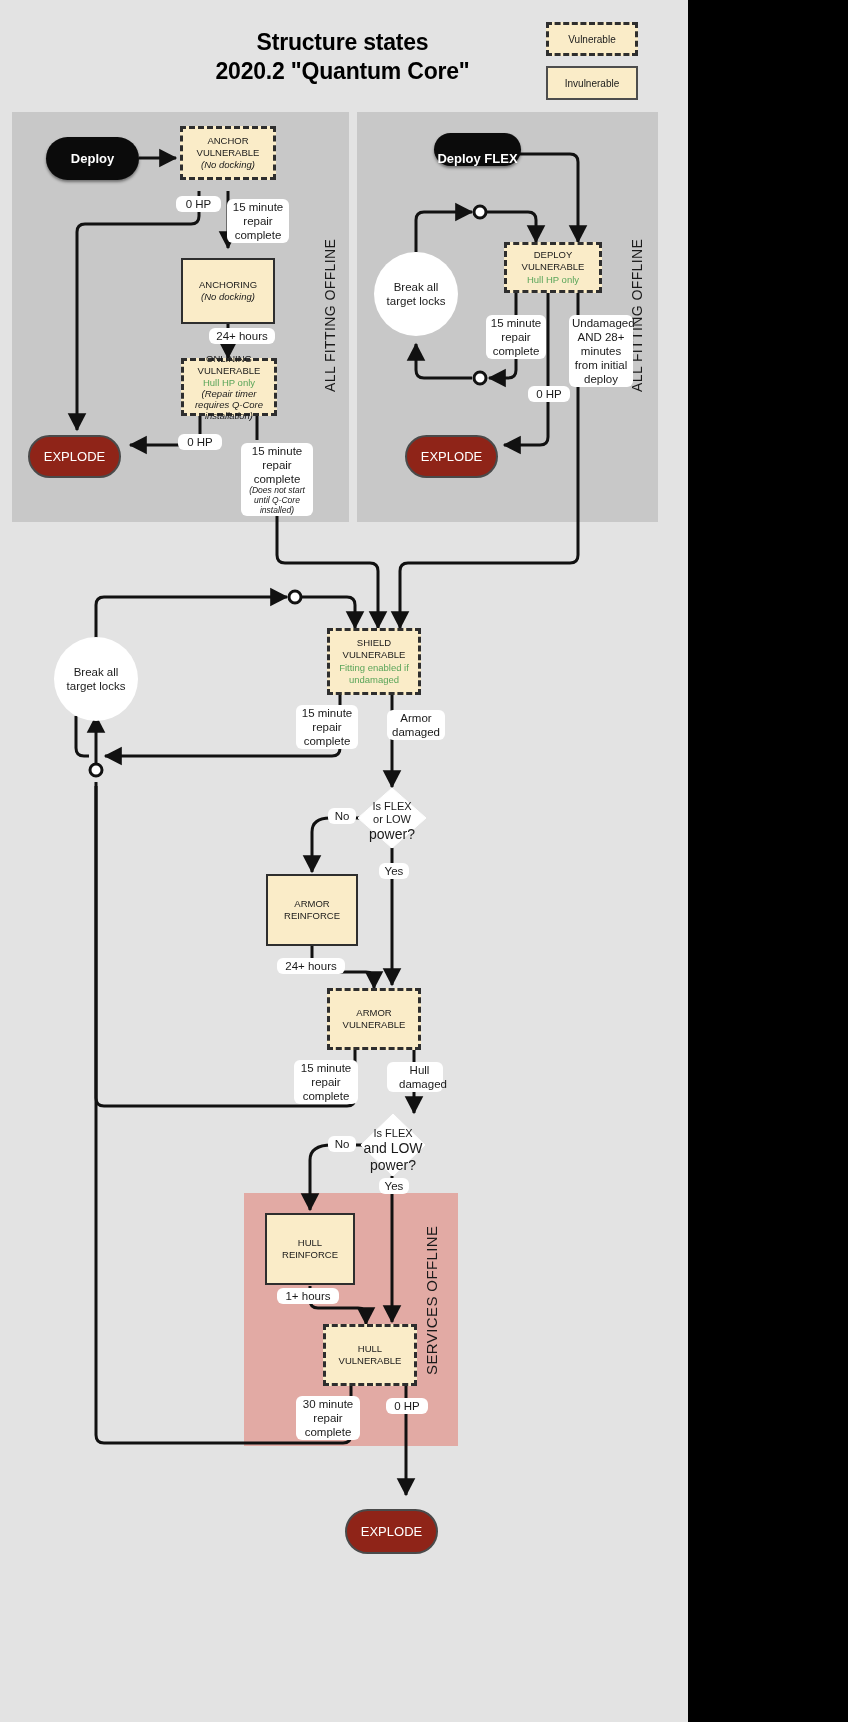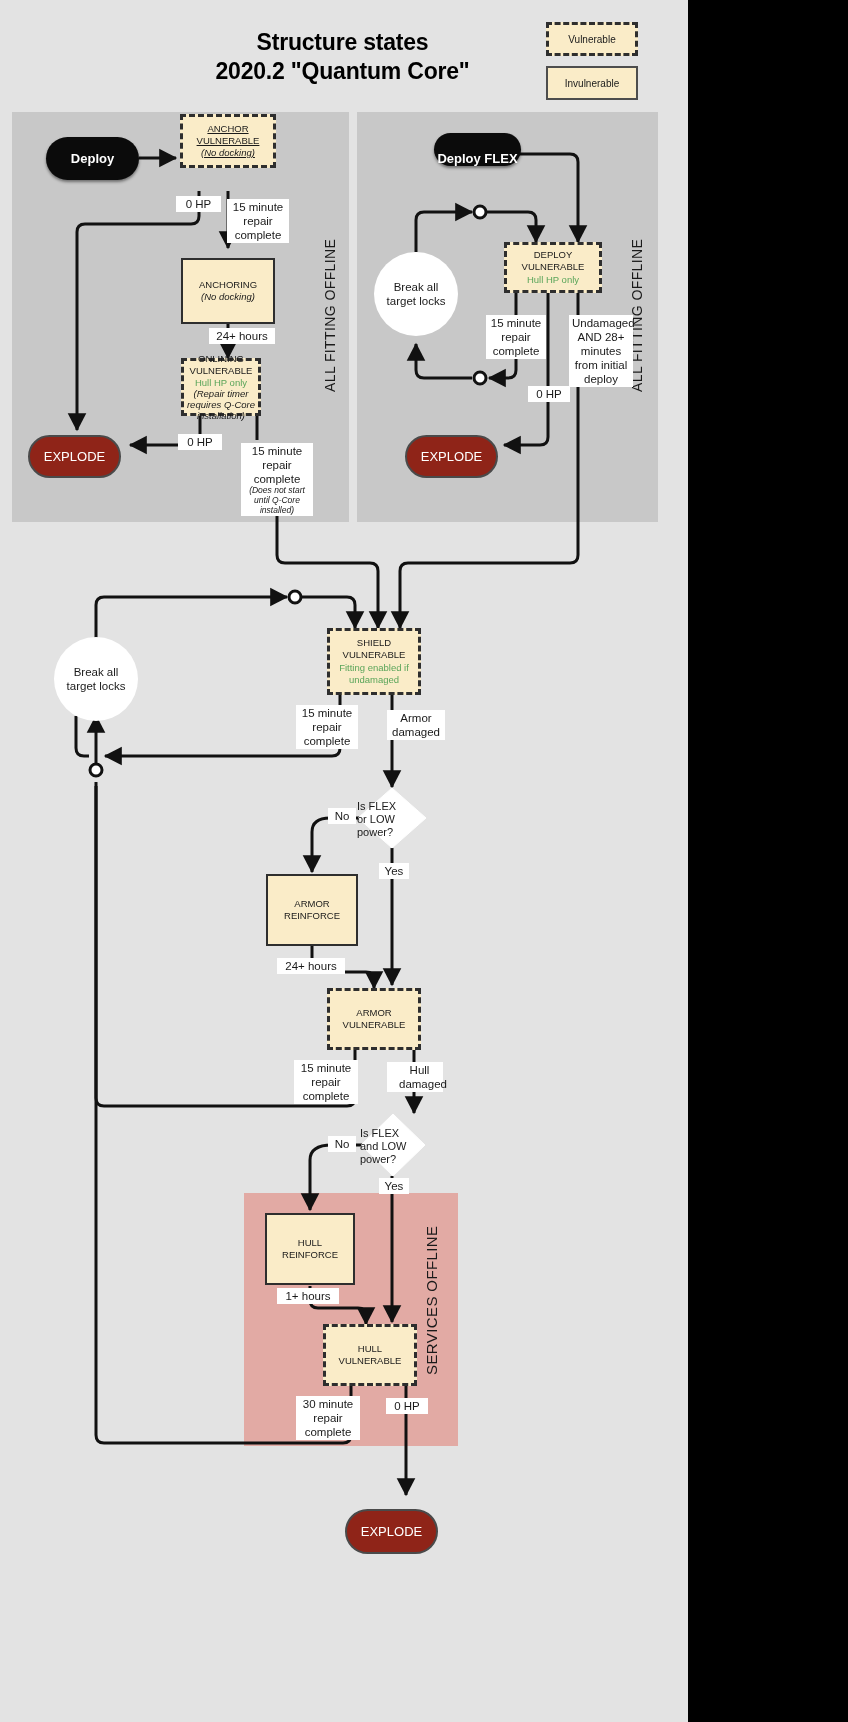--- a/index.html
+++ b/index.html
@@ -27,25 +27,25 @@
   .node{display:flex;flex-direction:column;align-items:center;justify-content:center;text-align:center;}
   .state{background:#faecc8;color:#1a1a1a;font-size:9.5px;line-height:1.28;padding:2px;}
   .state.vuln{border:3px dashed #2e2e2e;}
   .state.invuln{border:2.5px solid #2e2e2e;}
   .green{color:#5aa55a;}
   .ital{font-style:italic;text-align:center;}
   .terminal{background:#0b0b0b;color:#fff;font-weight:bold;font-size:13px;border-radius:999px;
      box-shadow:0 2px 3px rgba(0,0,0,.45);}
   .explode{background:#8f2418;color:#fff;font-weight:normal;font-size:13px;border-radius:999px;border:2px solid #4a4a4a;}
   .circle{background:#fff;border-radius:50%;color:#1a1a1a;font-size:11.5px;line-height:1.25;}
-  .decision-txt{position:relative;z-index:3;font-size:11px;color:#1a1a1a;text-align:left;line-height:1.2;}
-  .decision-txt .sm{font-size:11px;}
-
-  
-  .elabel{background:#fff;color:#1a1a1a;font-size:11.5px;line-height:1.22;text-align:center;padding:1px 3px;z-index:5;}
+  .decision-txt{position:relative;z-index:3;font-size:11px;color:#1a1a1a;text-align:center;line-height:1.2;}
+  .decision-txt .sm{font-size:14px;}
+
+  
+  .elabel{background:#fff;color:#1a1a1a;font-size:11.5px;line-height:1.22;text-align:center;padding:1px 3px;z-index:5;border-radius:6px;}
   .elabel .sm{font-size:8.5px;font-style:italic;display:block;line-height:1.15;}
 
   svg.edges{position:absolute;left:0;top:0;width:688px;height:1722px;overflow:visible;}
   .ln{fill:none;stroke:#111;stroke-width:3;stroke-linecap:butt;stroke-linejoin:round;}
   .dot{fill:#fff;stroke:#111;stroke-width:3;}
 </style>
 </head>
 <body>
 
 <div id="page">
@@ -115,32 +115,32 @@
       <path class="ln" d="M392,1176 L392,1322" marker-end="url(#ah)"></path>
       <path class="ln" d="M310,1286 L310,1300 Q310,1308 318,1308 L358,1308 Q366,1308 366,1316 L366,1324" marker-end="url(#ah)"></path>
       <path class="ln" d="M351,1386 L351,1435 Q351,1443 343,1443 L104,1443 Q96,1443 96,1435 L96,782"></path>
       <path class="ln" d="M406,1386 L406,1495" marker-end="url(#ah)"></path>
     </svg>
 
     <div class="abs node terminal" style="left:46px;top:137px;width:93px;height:43px;">
       <span>Deploy</span>
     </div>
 
-    <div class="abs node state vuln" style="left:180px;top:114px;width:96px;height:54px;text-decoration:underline;">
+    <div class="abs node state vuln" style="left:180px;top:126px;width:96px;height:54px;">
       <div>ANCHOR</div>
       <div>VULNERABLE</div>
       <div class="ital">(No docking)</div>
     </div>
 
     <div class="abs node state invuln" style="left:181px;top:258px;width:94px;height:66px;">
       <div>ANCHORING</div>
       <div class="ital">(No docking)</div>
     </div>
 
-    <div class="abs node state vuln" style="left:181px;top:358px;width:80px;height:58px;">
+    <div class="abs node state vuln" style="left:181px;top:358px;width:96px;height:58px;">
       <div>ONLINING</div>
       <div>VULNERABLE</div>
       <div class="green">Hull HP only</div>
       <div class="ital" style="line-height:1.12">(Repair timer requires Q-Core installation)</div>
     </div>
 
     <div class="abs node explode" style="left:28px;top:435px;width:93px;height:43px;">
       <span>EXPLODE</span>
     </div>
 

